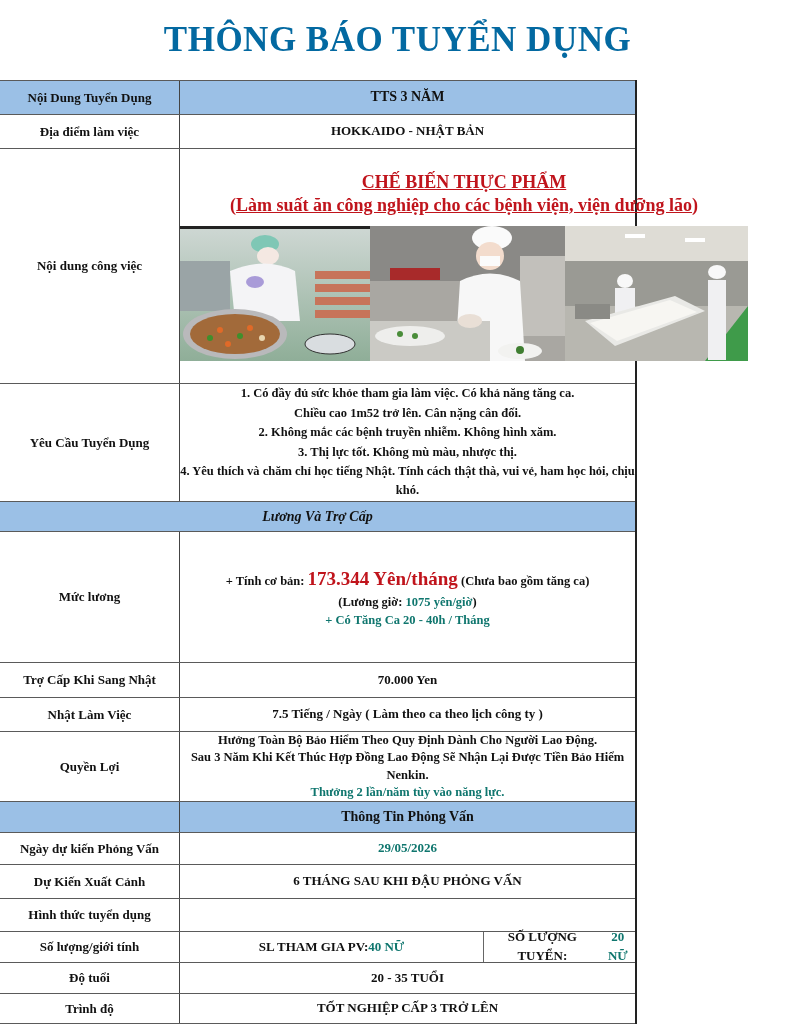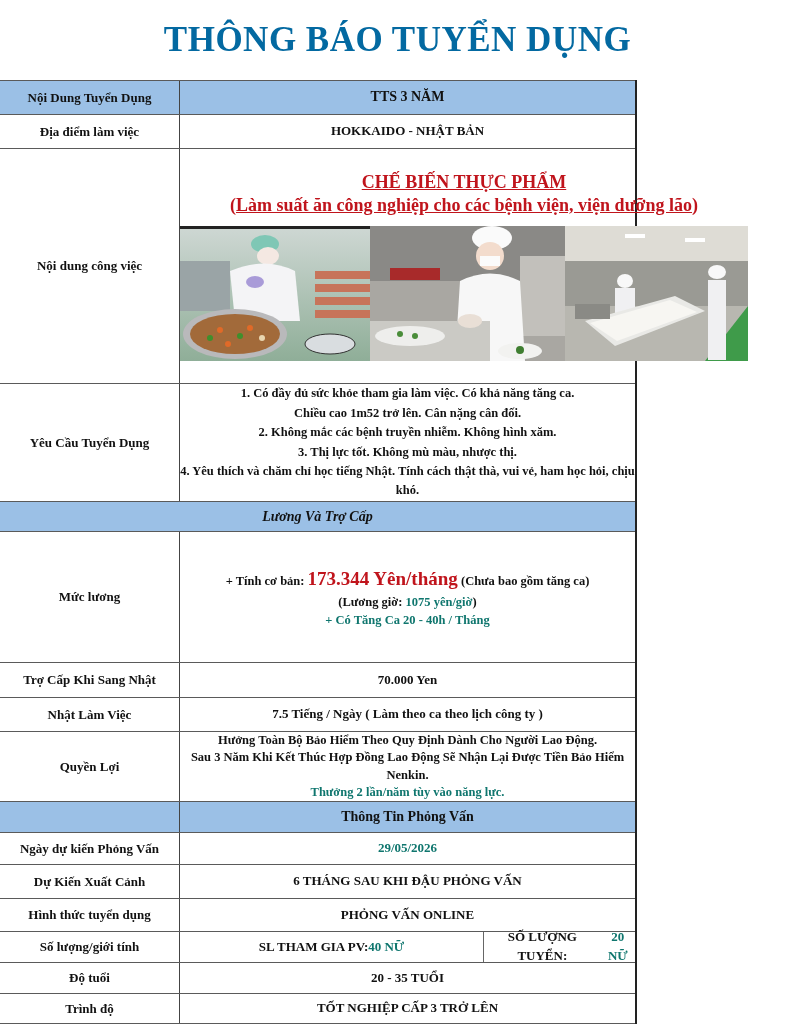--- a/index.html
+++ b/index.html
@@ -184,21 +184,20 @@
     <div class="cell-r red">29/05/2026</div>
   </div>
 
   <div class="row" style="height:34px">
     <div class="cell-l">Dự Kiến Xuất Cảnh</div>
     <div class="cell-r">6 THÁNG SAU KHI ĐẬU PHỎNG VẤN</div>
   </div>
 
   <div class="row" style="height:33px">
     <div class="cell-l">Hình thức tuyển dụng</div>
-    <div class="cell-r">PHỎNG VẤN ONLINE</div>
   </div>
 
   <div class="row" style="height:31px">
     <div class="cell-l">Số lượng/giới tính</div>
     <div class="cell-r">
       <div class="split">
         <div>
           <span>SL THAM GIA PV: </span>
             <span class="red">40 NỮ</span>
         </div>

